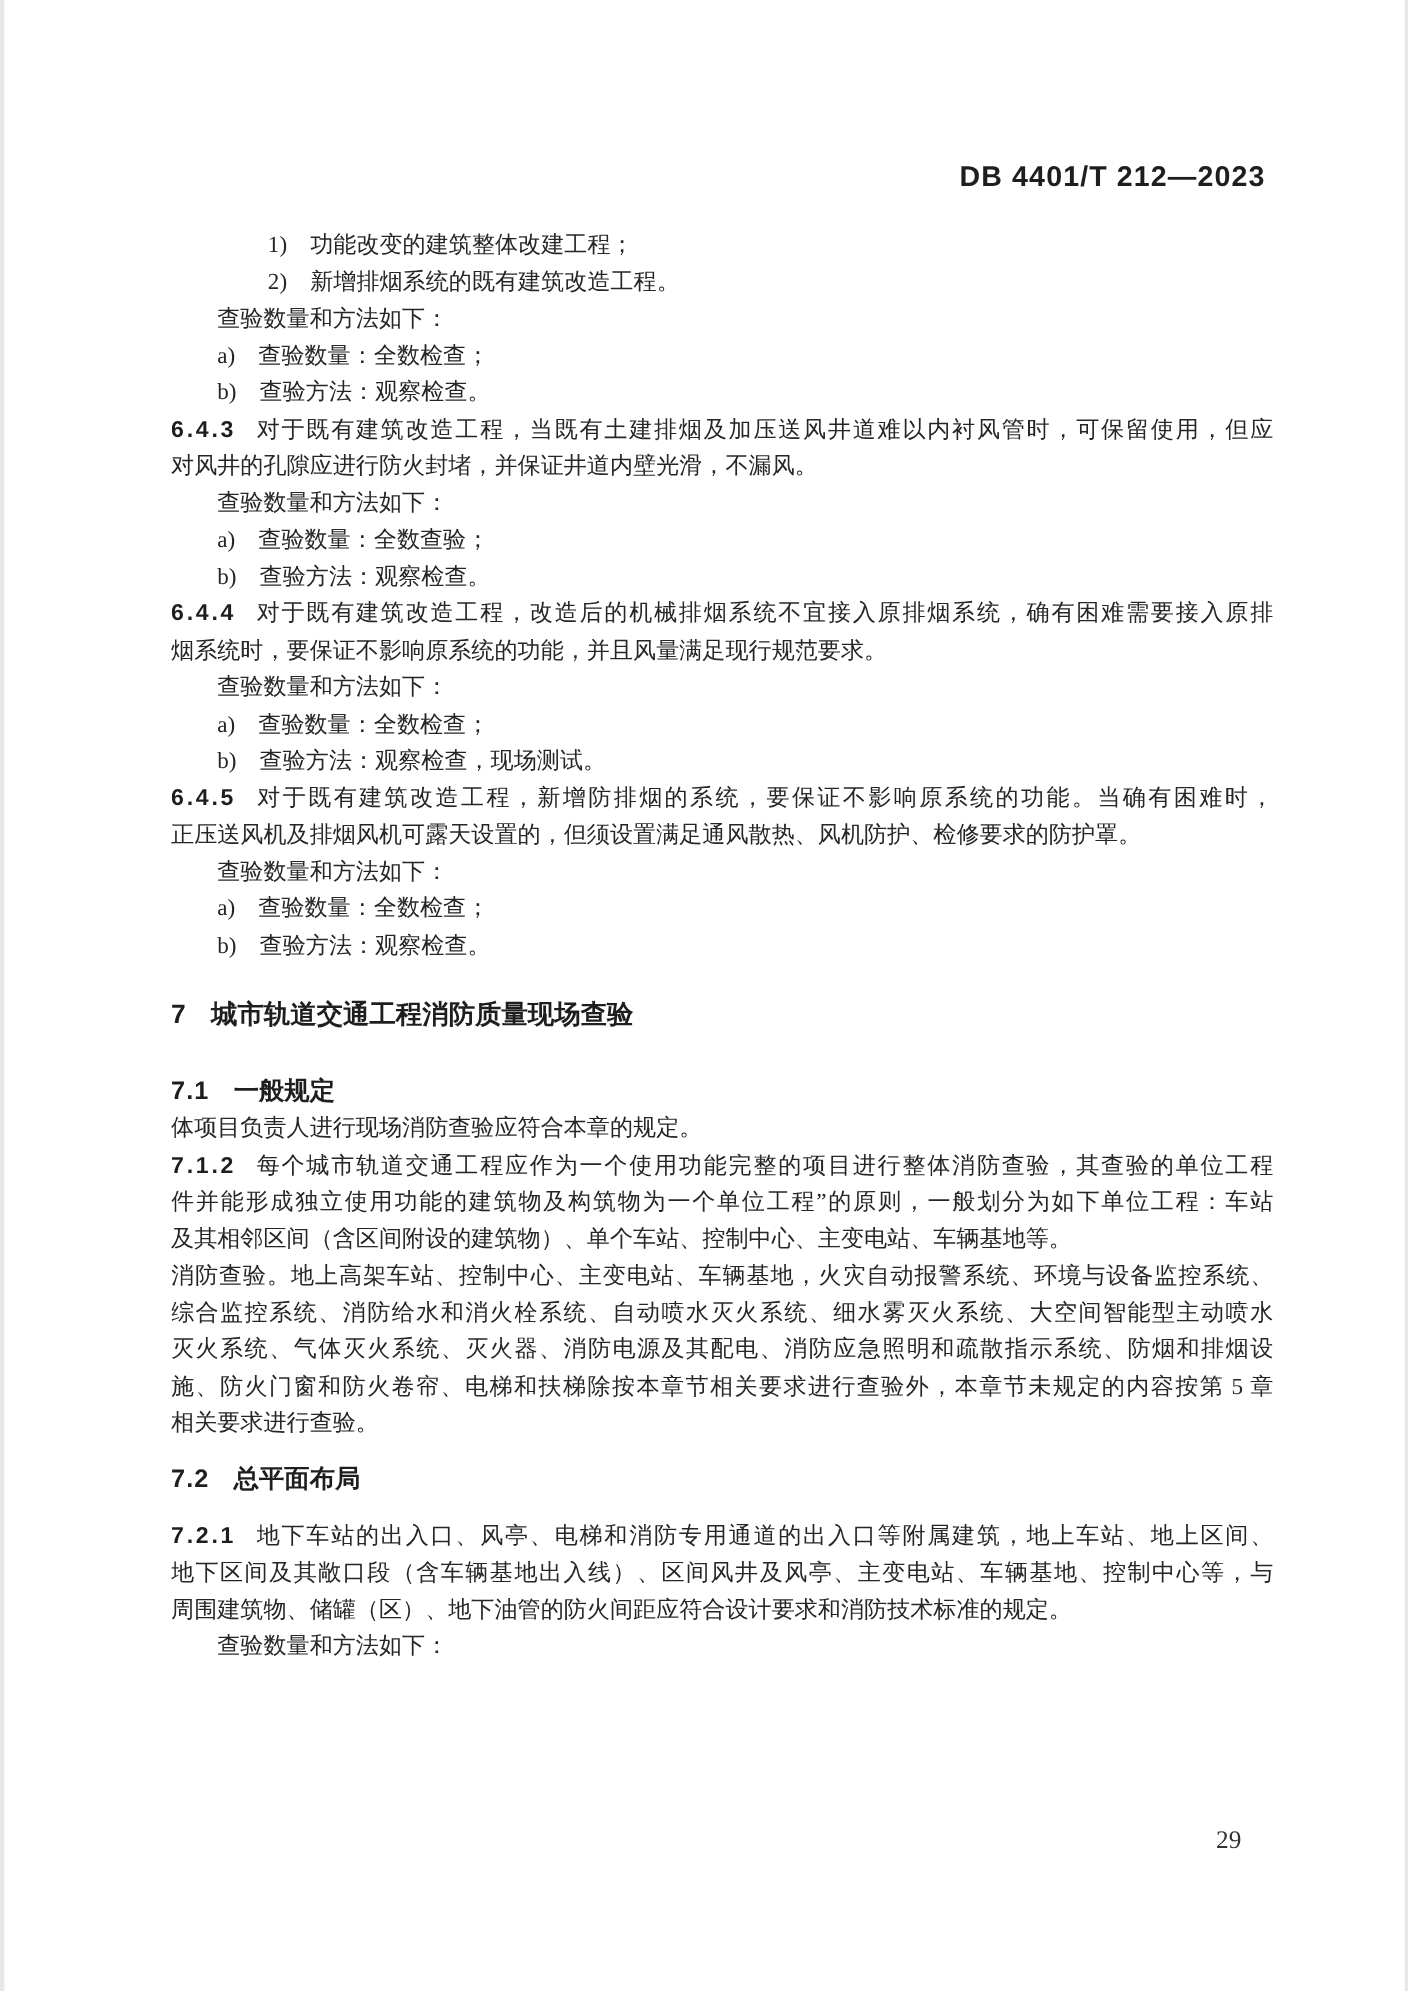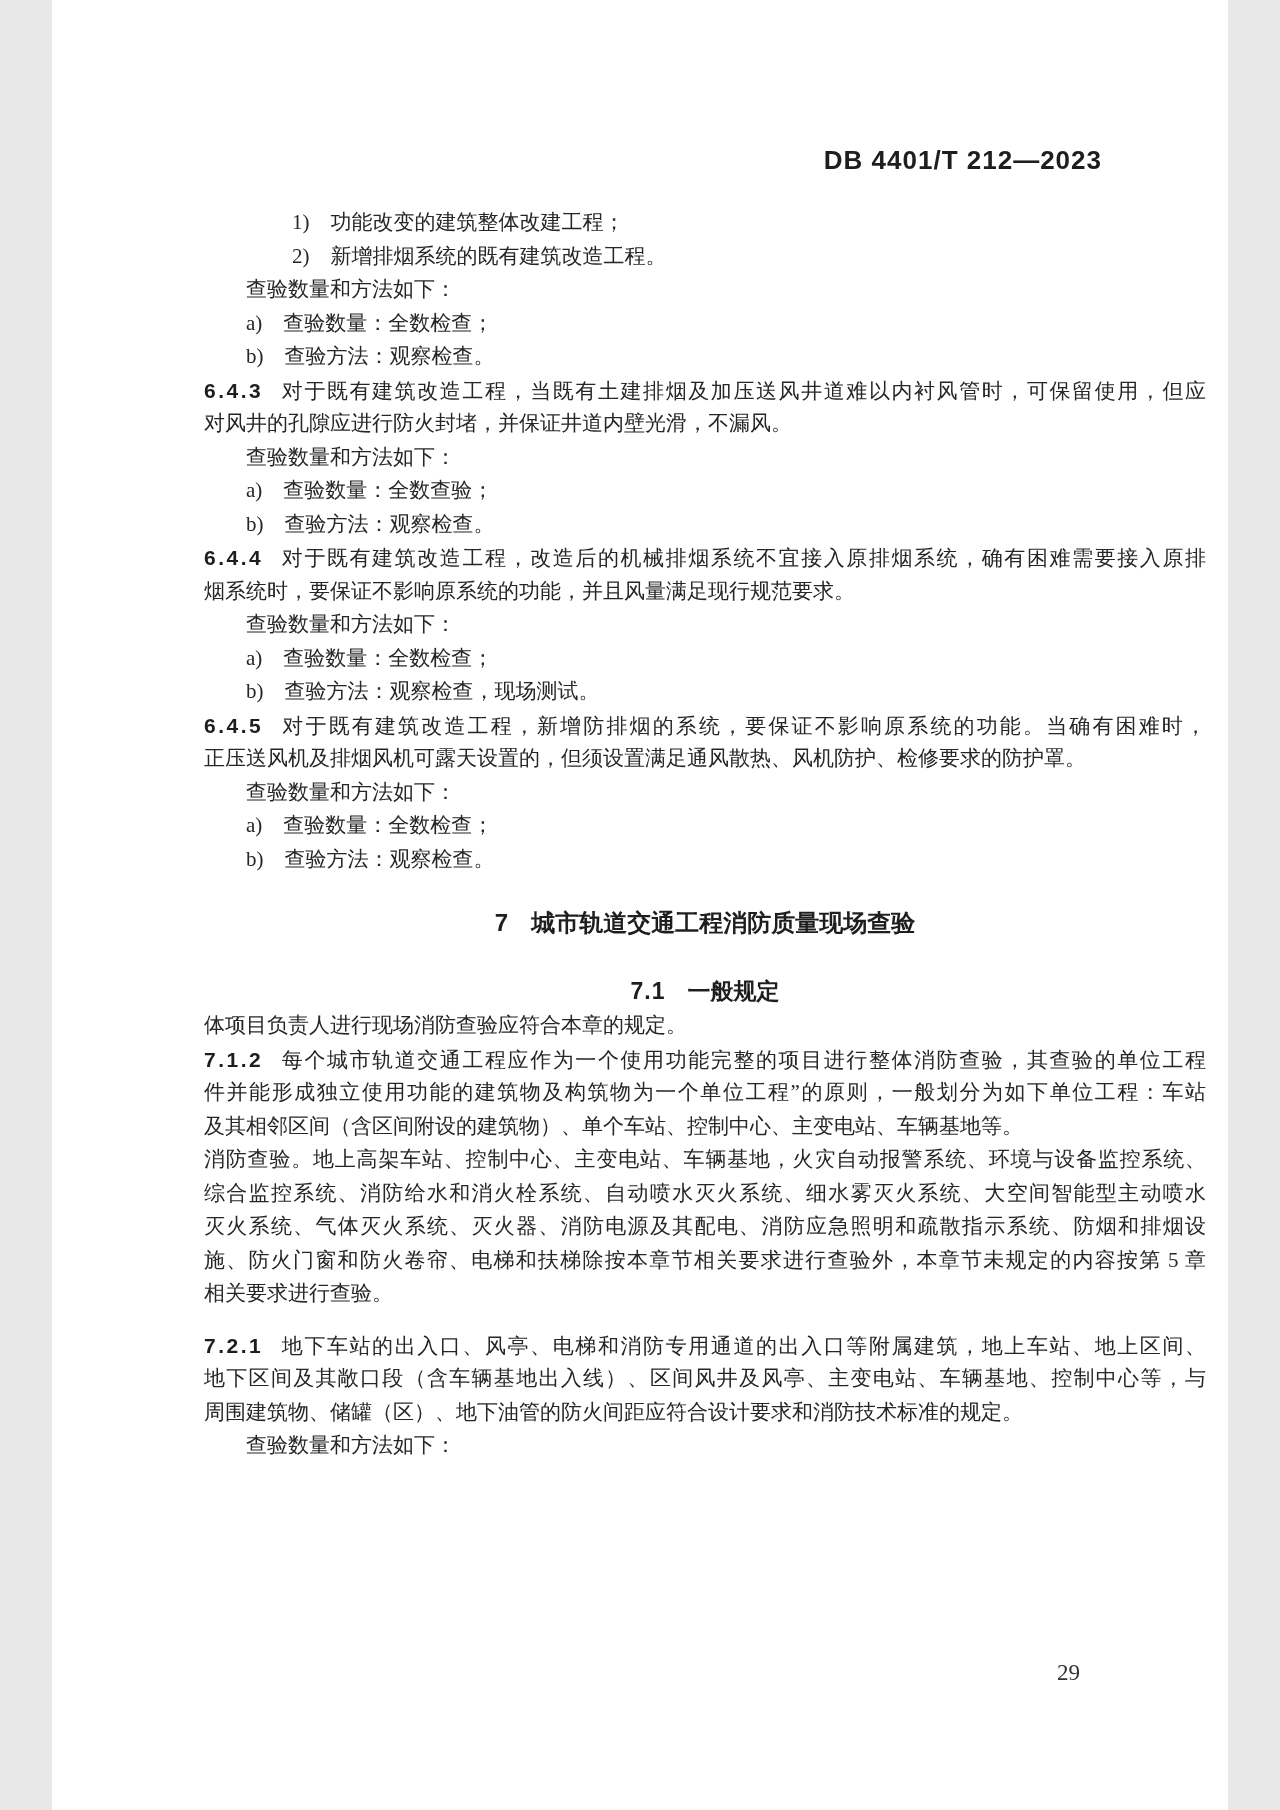--- a/index.html
+++ b/index.html
@@ -4,21 +4,21 @@
 <title>DB 4401/T 212—2023 — p.29</title>
 <style>
   :root{
     --bg:#ffffff;
     --ink:#262626;
     --ink-strong:#1e1e1e;
   }
   html,body{margin:0;padding:0;background:#e8e8e8;}
   .page{
     position:relative;
-    width:1176px;height:1810px;
+    width:1273px;height:1810px;
     margin:0 auto;
     background:var(--bg);
     overflow:hidden;
   }
   .std{
     position:absolute;top:145px;right:126px;
     font-family:"Liberation Sans","DejaVu Sans",sans-serif;
     font-weight:700;font-size:26px;letter-spacing:1px;
     color:var(--ink-strong);
     white-space:nowrap;
@@ -47,21 +47,20 @@
   .cnum{
     font-family:"Liberation Sans","DejaVu Sans",sans-serif;
     font-weight:700;font-size:21px;letter-spacing:2.5px;
     padding-right:17px;
     color:var(--ink-strong);
   }
   .hd{
     font-family:"Liberation Sans","DejaVu Sans",sans-serif;
     font-weight:700;line-height:36px;color:var(--ink-strong);
     white-space:nowrap;
-    text-align:center;
   }
   .hd7{font-size:24px;margin-top:29px;}
   .hdsub{font-size:23px;}
   #h71{margin-top:32px;}
   #h72{margin-top:15px;}
   .hnum{padding-right:22px;letter-spacing:1px;}
   .mt1{margin-top:18px;}
   .pagenum{
     position:absolute;top:1660px;right:148px;
     font-family:"Liberation Serif","DejaVu Serif",serif;
@@ -107,20 +106,21 @@
     <div class="ln">体项目负责人进行现场消防查验应符合本章的规定。</div>
     <div class="ln j"><span class="cnum">7.1.2</span><span>每个城市轨道交通工程应作为一个使用功能完整的项目进行整体消防查验，其查验的单位工程</span></div>
     <div class="ln j">件并能形成独立使用功能的建筑物及构筑物为一个单位工程”的原则，一般划分为如下单位工程：车站</div>
     <div class="ln">及其相邻区间（含区间附设的建筑物）、单个车站、控制中心、主变电站、车辆基地等。</div>
     <div class="ln j">消防查验。地上高架车站、控制中心、主变电站、车辆基地，火灾自动报警系统、环境与设备监控系统、</div>
     <div class="ln j">综合监控系统、消防给水和消火栓系统、自动喷水灭火系统、细水雾灭火系统、大空间智能型主动喷水</div>
     <div class="ln j">灭火系统、气体灭火系统、灭火器、消防电源及其配电、消防应急照明和疏散指示系统、防烟和排烟设</div>
     <div class="ln j">施、防火门窗和防火卷帘、电梯和扶梯除按本章节相关要求进行查验外，本章节未规定的内容按第 5 章</div>
     <div class="ln">相关要求进行查验。</div>
 
+    <div class="hd hdsub" id="h72"><span class="hnum">7.2</span><span>总平面布局</span></div>
 
     <div class="ln j mt1"><span class="cnum">7.2.1</span><span>地下车站的出入口、风亭、电梯和消防专用通道的出入口等附属建筑，地上车站、地上区间、</span></div>
     <div class="ln j">地下区间及其敞口段（含车辆基地出入线）、区间风井及风亭、主变电站、车辆基地、控制中心等，与</div>
     <div class="ln">周围建筑物、储罐（区）、地下油管的防火间距应符合设计要求和消防技术标准的规定。</div>
     <div class="ln ind1">查验数量和方法如下：</div>
   </main>
 
   <div class="pagenum">29</div>
 </div>
 

